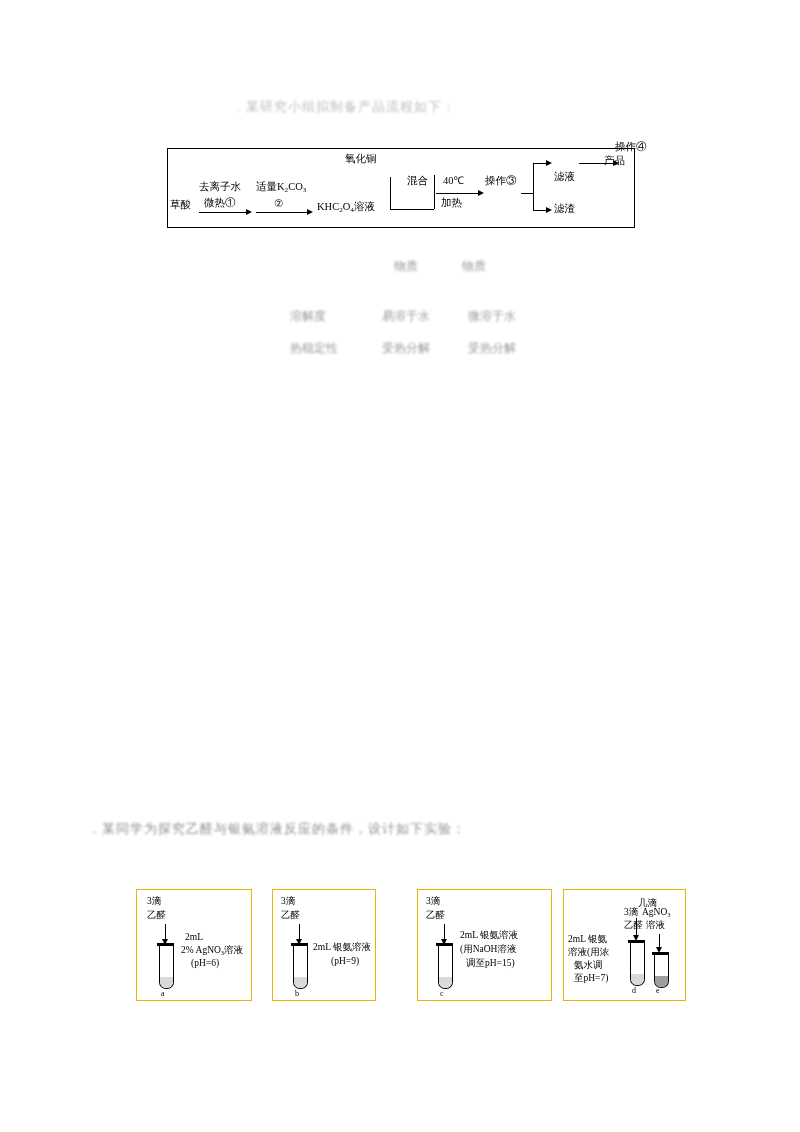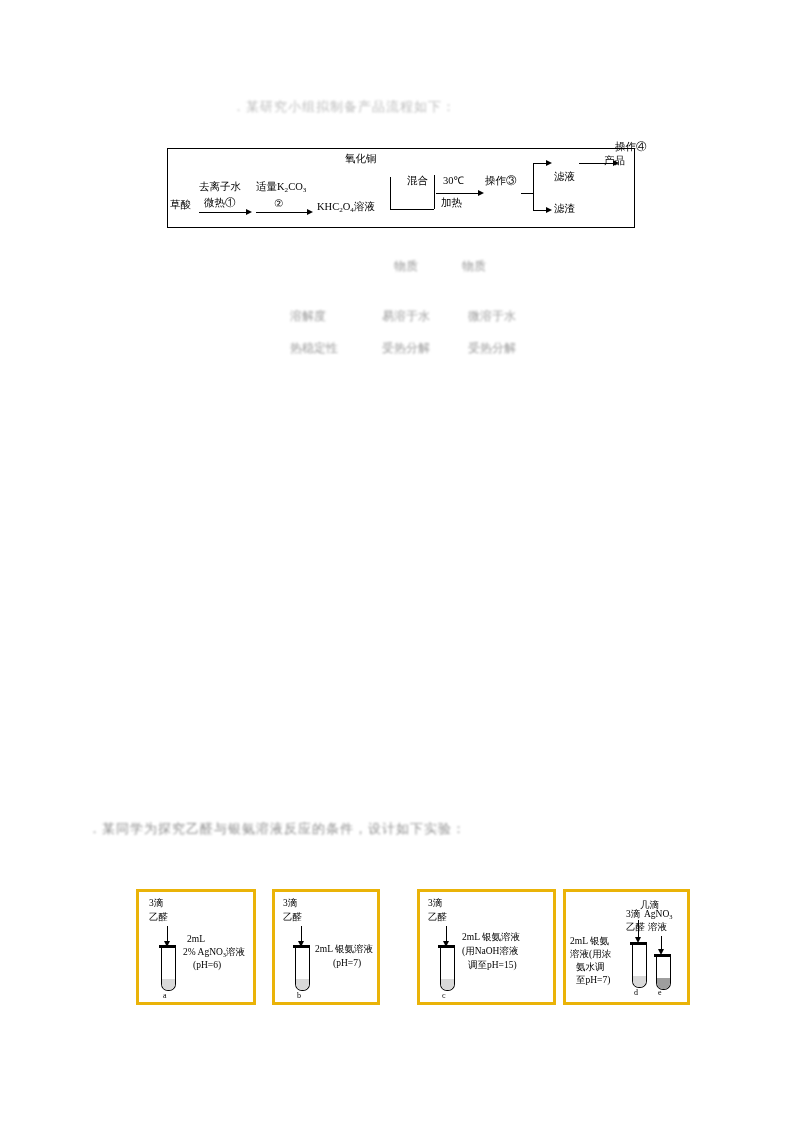--- a/index.html
+++ b/index.html
@@ -92,21 +92,21 @@
     position: absolute;
     color: #9a9a9a;
     filter: blur(1.3px);
     font-size: 12px;
     white-space: nowrap;
   }
 
   
   .exp-panel {
     position: absolute;
-    border: 3px solid #eab308;
+    border: 1px solid #eab308;
     background: #fff;
     top: 889px;
     height: 110px;
   }
   .exp-text {
     position: absolute;
     font-size: 9.5px;
     line-height: 1.25;
     white-space: nowrap;
     font-family: "Liberation Serif", serif;
@@ -177,21 +177,21 @@
     <div class="hline" style="left:222px; top:60px; width:44px;"></div>
 
     <div class="flow-label" style="left:177px; top:4px;">氧化铜</div>
     <div class="vline" style="left:222px; top:28px; height:32px;"></div>
 
     <div class="flow-label" style="left:239px; top:26px;">混合</div>
 
     <div class="vline" style="left:266px; top:26px; height:34px;"></div>
     <div class="hline" style="left:266px; top:26px; width:0px;"></div>
 
-    <div class="flow-label" style="left:275px; top:26px;">30℃</div>
+    <div class="flow-label" style="left:275px; top:26px;">40℃</div>
     <div class="flow-label" style="left:273px; top:48px;">加热</div>
 
     <div class="hline" style="left:268px; top:44px; width:43px;"></div>
     <div class="arrow-r" style="left:310px; top:41px;"></div>
 
     <div class="flow-label" style="left:317px; top:26px;">操作③</div>
 
     <div class="hline" style="left:353px; top:44px; width:12px;"></div>
     <div class="vline" style="left:365px; top:14px; height:48px;"></div>
 
@@ -248,21 +248,21 @@
     <div class="drop-arrow" style="left:26px; top:34px; height:16px;"></div>
     <div class="arrow-d" style="left:23px; top:49px;"></div>
 
     <div class="tube-cap" style="left:18px; top:53px;"></div>
     <div class="tube" style="left:20px; top:56px;">
       <div class="liquid"></div>
     </div>
     <div class="tube-label" style="left:22px; top:99px;">b</div>
 
     <div class="exp-text" style="left:40px; top:52px;">2mL 银氨溶液</div>
-    <div class="exp-text" style="left:58px; top:66px;">(pH=7)</div>
+    <div class="exp-text" style="left:58px; top:66px;">(pH=9)</div>
   </div>
 
   <div class="exp-panel" style="left:417px; width:133px;">
     <div class="exp-text" style="left:8px; top:6px;">3滴</div>
     <div class="exp-text" style="left:8px; top:20px;">乙醛</div>
     <div class="drop-arrow" style="left:26px; top:34px; height:16px;"></div>
     <div class="arrow-d" style="left:23px; top:49px;"></div>
 
     <div class="tube-cap" style="left:18px; top:53px;"></div>
     <div class="tube" style="left:20px; top:56px;">

